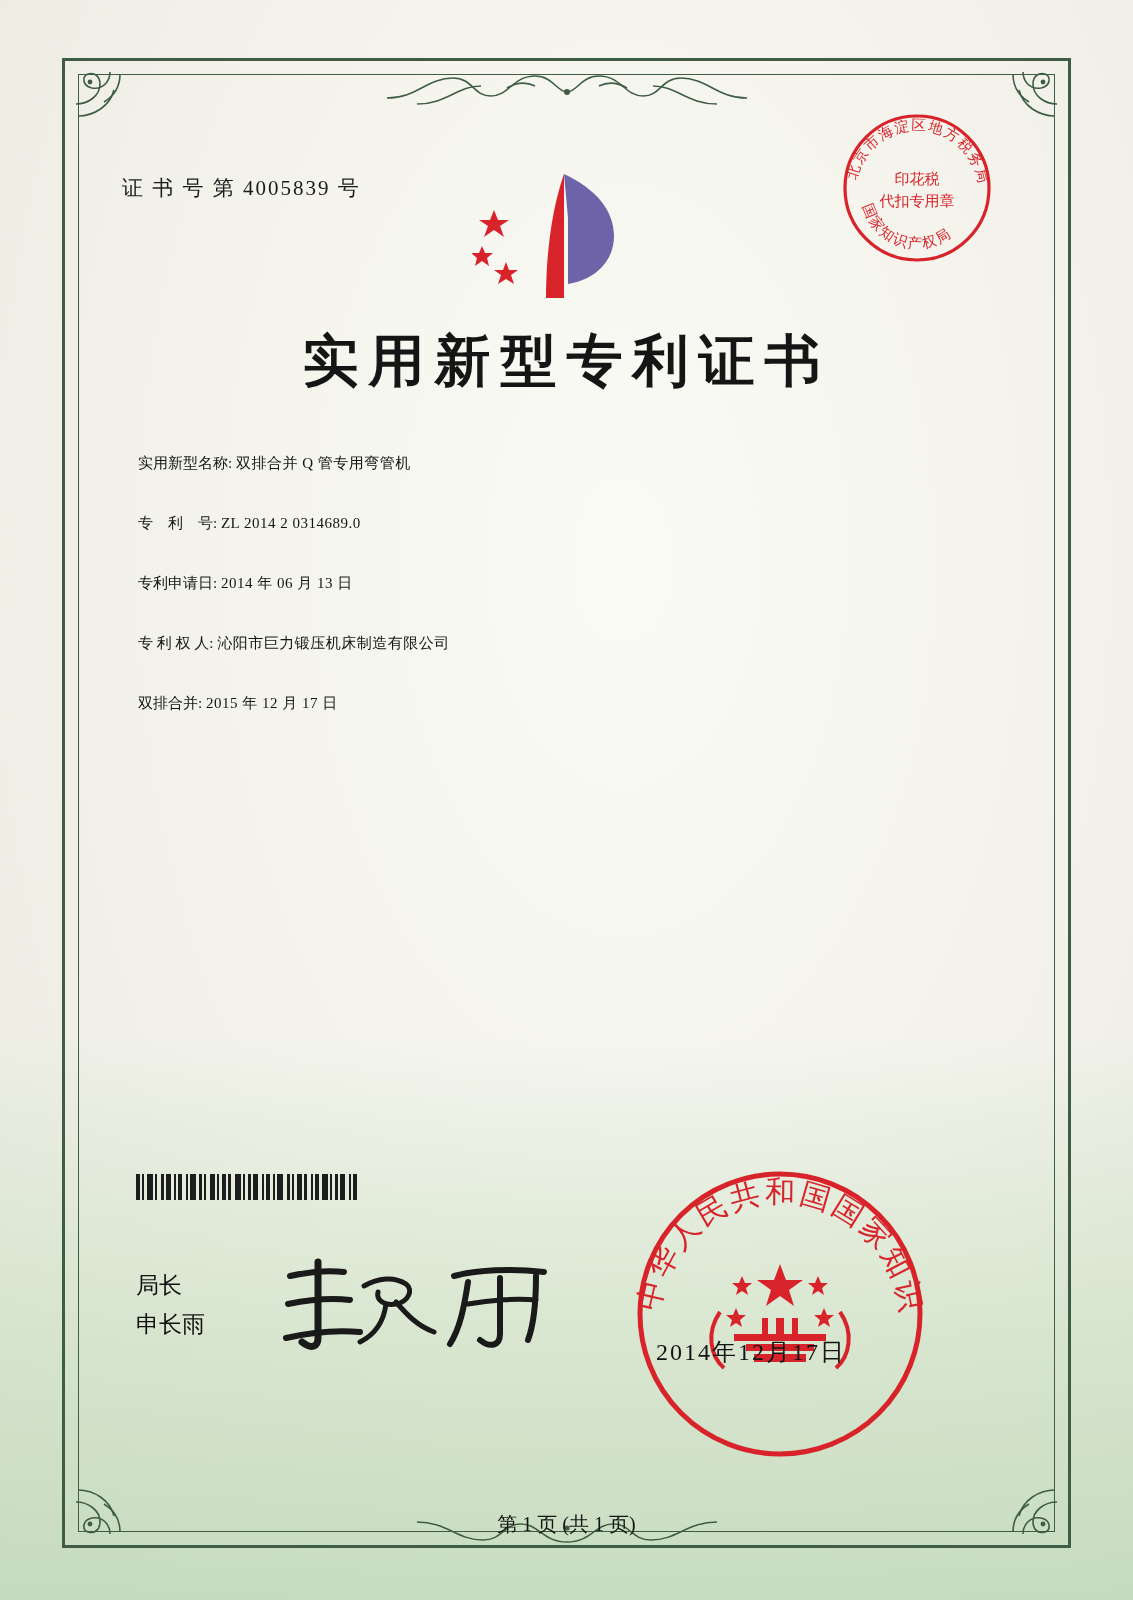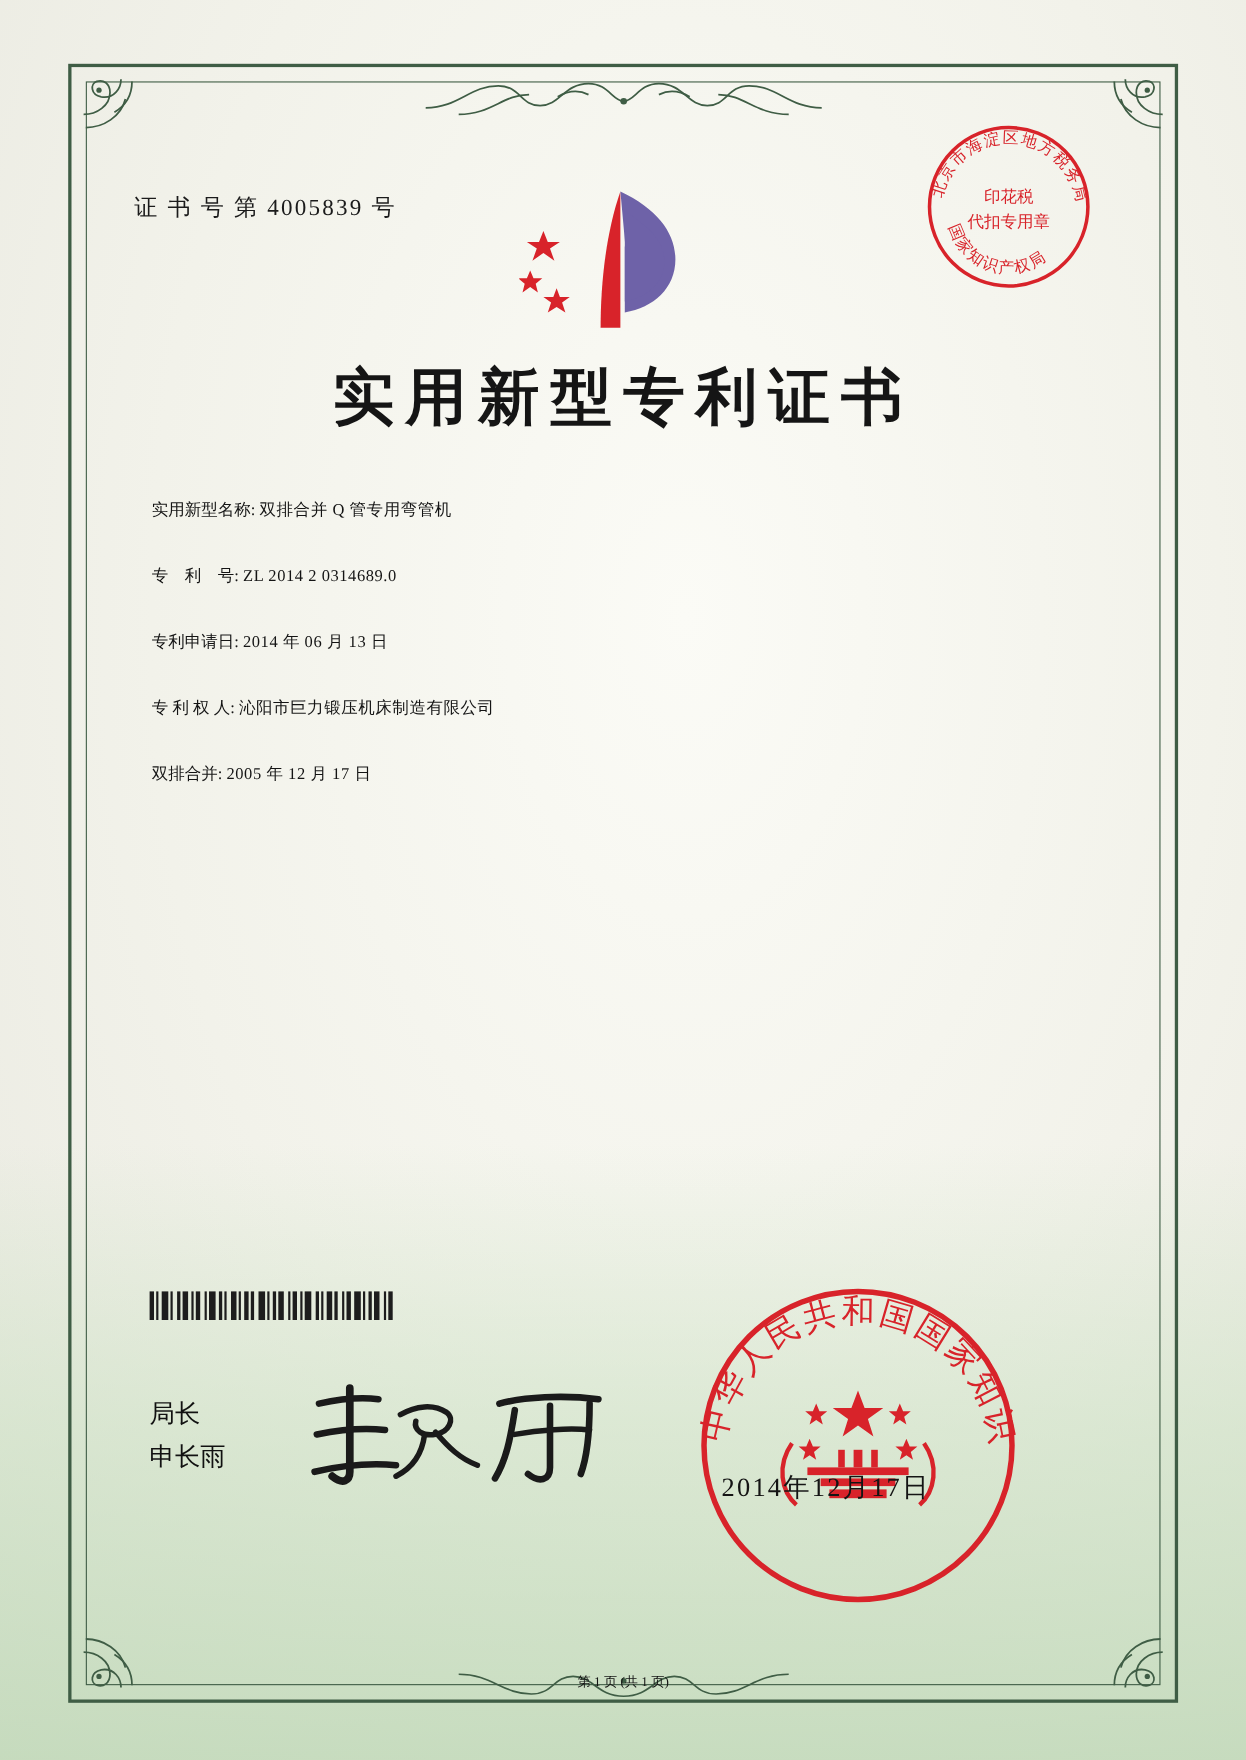--- a/index.html
+++ b/index.html
@@ -119,21 +119,21 @@
     position:absolute;left:552px;top:1090px;
     width:300px;height:300px;
   }
   .stamp-date{
     position:absolute;left:578px;top:1262px;
     font-size:24px;letter-spacing:2px;color:#141414;
     z-index:5;
   }
   .footer{
     position:absolute;left:0;right:0;bottom:62px;
-    text-align:center;font-size:12px;color:#141414;
+    text-align:center;font-size:20px;color:#141414;
   }
 </style>
 </head>
 <body>
 
 <div class="page">
   <div class="paper-bg"></div>
   <div class="green-wash"></div>
 
   <div class="border-outer"></div>
@@ -239,21 +239,21 @@
       <div class="field-row">
         <span class="f-label">专利申请日:</span>
         <span class="f-value">2014 年 06 月 13 日</span>
       </div>
       <div class="field-row">
         <span class="f-label">专 利 权 人:</span>
         <span class="f-value">沁阳市巨力锻压机床制造有限公司</span>
       </div>
       <div class="field-row">
         <span class="f-label">双排合并:</span>
-        <span class="f-value">2005 年 12 月 17 日</span>
+        <span class="f-value">2015 年 12 月 17 日</span>
       </div>
     </div>
 
     <div class="paras">
     </div>
 
     <div class="barcode">
       <i style="width:4px"></i>
         <i style="width:2px;background:transparent"></i>
       <i style="width:2px"></i>

